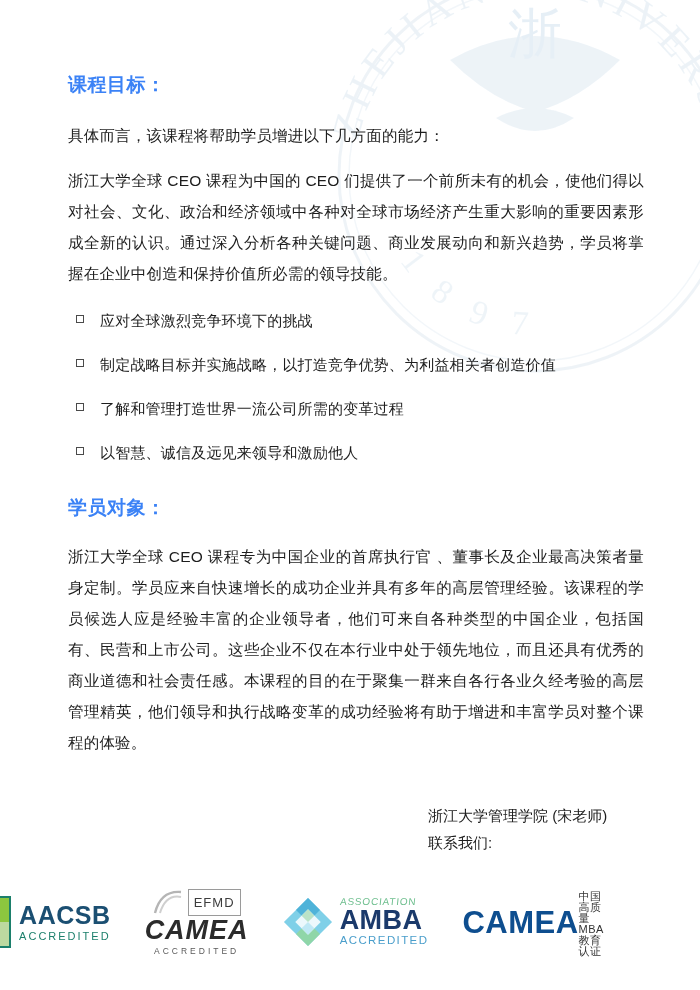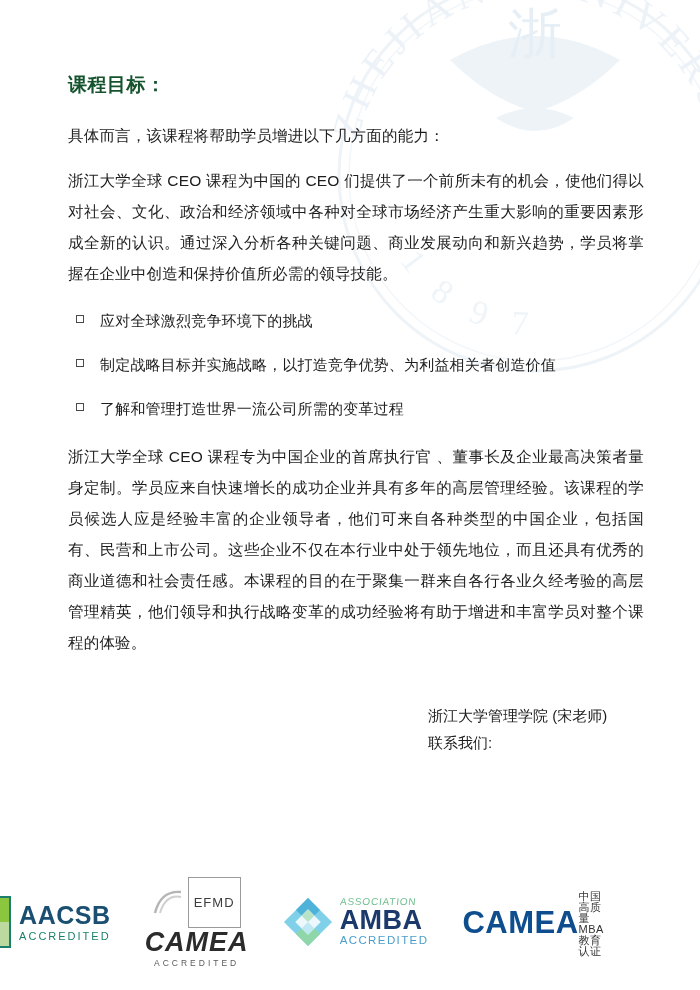--- a/index.html
+++ b/index.html
@@ -34,21 +34,21 @@
     z-index: 2;
     padding: 72px 56px 0 68px;
     box-sizing: border-box;
   }
 
   h2.section-title {
     font-size: 19px;
     font-weight: bold;
     margin: 0 0 22px 0;
     letter-spacing: 0.5px;
-    color: #14532d;
+    color: #3b82f6;
   }
   h2.section-title.second {
     margin-top: 30px;
     margin-bottom: 20px;
   }
 
   p.para {
     font-size: 15.5px;
     line-height: 31px;
     margin: 0 0 20px 0;
@@ -133,21 +133,21 @@
   
   .logo-equis { flex-direction: column; align-items: center; line-height: 1; }
   .equis-top {
     display: flex; align-items: center; gap: 5px;
   }
   .equis-swoosh {
     width: 30px; height: 26px;
   }
   .equis-efmd {
     font-size: 13px; letter-spacing: 1px; color: #3d3d3d;
-    border: 1px solid #9a9a9a; padding: 18px 5px;
+    border: 1px solid #9a9a9a; padding: 6px 5px;
   }
   .equis-main {
     font-size: 27px; font-weight: bold; font-style: italic; color: #2b2b2b;
     letter-spacing: 1px; margin-top: 1px;
   }
   .equis-sub {
     font-size: 8.5px; letter-spacing: 3px; color: #5a5a5a; margin-top: 3px;
   }
 
   
@@ -215,22 +215,27 @@
       <span>应对全球激烈竞争环境下的挑战</span>
     </li>
     <li>
       <span class="sq"></span>
       <span>制定战略目标并实施战略，以打造竞争优势、为利益相关者创造价值</span>
     </li>
     <li>
       <span class="sq"></span>
       <span>了解和管理打造世界一流公司所需的变革过程</span>
     </li>
+    <li>
+      <span class="sq"></span>
+      <span>以智慧、诚信及远见来领导和激励他人</span>
+    </li>
   </ul>
 
+  <h2 class="section-title second">学员对象：</h2>
 
   <p class="para">浙江大学全球 CEO 课程专为中国企业的首席执行官 、董事长及企业最高决策者量 身定制。学员应来自快速增长的成功企业并具有多年的高层管理经验。该课程的学员候选人应是经验丰富的企业领导者，他们可来自各种类型的中国企业，包括国有、民营和上市公司。这些企业不仅在本行业中处于领先地位，而且还具有优秀的商业道德和社会责任感。本课程的目的在于聚集一群来自各行各业久经考验的高层管理精英，他们领导和执行战略变革的成功经验将有助于增进和丰富学员对整个课程的体验。</p>
 
   <div class="contact">
     <div>浙江大学管理学院 (宋老师)</div>
     <div>联系我们:</div>
   </div>
 </div>
 
 <div class="footer-logos">

